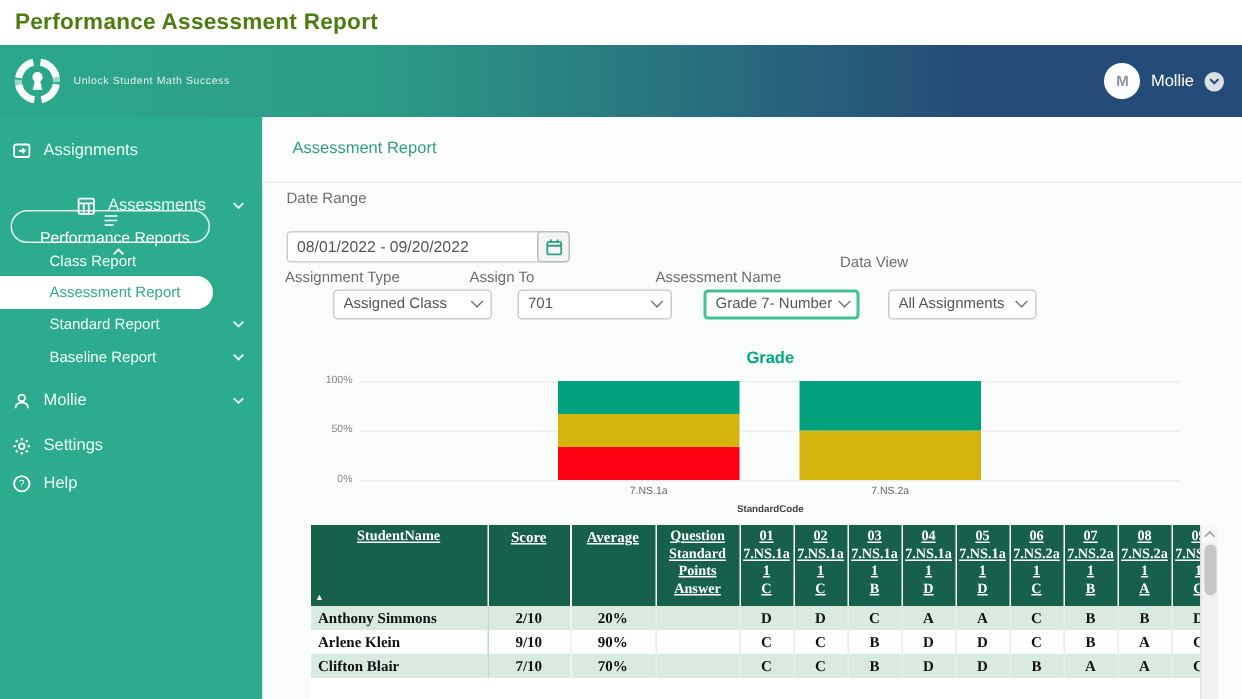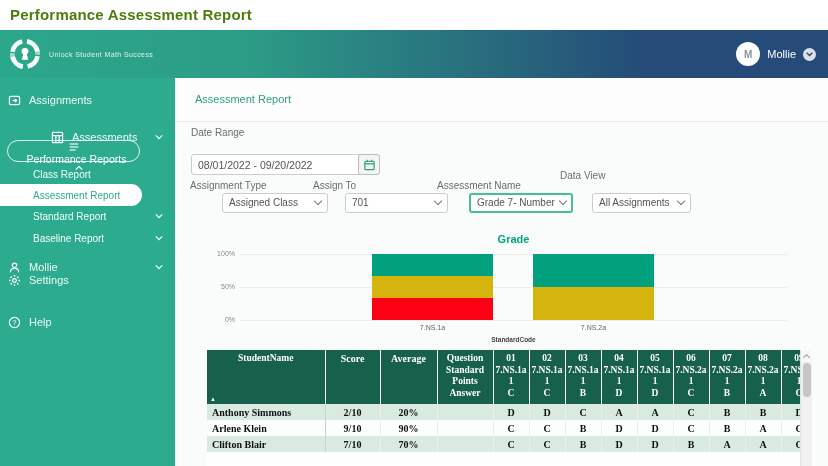--- a/index.html
+++ b/index.html
@@ -66,21 +66,21 @@
   .ytick { position:absolute; width:34px; text-align:right; font-size:7px; color:#888; }
   .bar { position:absolute; width:121px; }
   .bar .seg { position:absolute; left:0; width:100%; }
   .cat { position:absolute; width:121px; text-align:center; font-size:7px; color:#666; top:246px; }
   .xaxis-title { position:absolute; left:65px; top:258px; width:547px; text-align:center; font-size:6.5px; font-weight:700; color:#444; }
 
   
   .tblwrap { position:absolute; left:32px; top:272px; width:605px; height:116px; overflow:hidden; background:#fff; }
   table.rpt { border-collapse:collapse; table-layout:fixed; width:610px; font-family:"Liberation Serif","DejaVu Serif",serif; }
   table.rpt th { background:#17604B; color:#fff; font-weight:700; vertical-align:top; padding-top:3px;
-                 border-right:1px solid rgba(255,255,255,.18); font-size:10px; height:54px; position:relative; }
+                 border-right:1px solid rgba(255,255,255,.18); font-size:10px; height:54px; position:relative;text-decoration:underline; }
   table.rpt th .ln { font-size:9.5px; line-height:11.5px; text-align:center; }
   table.rpt th.c-student .sort { position:absolute; left:3px; bottom:2px; font-size:6px; color:#fff; }
   table.rpt td { height:16px; font-size:10px; font-weight:700; color:#111; border-right:1px solid rgba(150,185,168,.22);
                  white-space:nowrap; overflow:hidden; }
   table.rpt td.c-student { text-align:left; padding-left:5px; border-right:1px solid #bed8cc; }
   table.rpt td.c-mid { text-align:center; }
   table.rpt tr.alt td { background:#d9eae1; }
   table.rpt tr.plain td { background:#fcfdfd; }
   td.ans { text-align:center; }
   .ok { color:#00a17e; } .bad { color:#ef1f2e; }
@@ -195,21 +195,21 @@
             <path d="M2.5 12 C2.5 9.2 4.5 8 7 8 C9.5 8 11.5 9.2 11.5 12" fill="none" stroke="#fff" stroke-width="1.3"></path>
           </svg>
         </span>
         <span>Mollie</span>
         <span class="chev" style="display: inline-flex;">
           <svg width="8" height="6" viewBox="0 0 10 7">
             <polyline points="1,1.5 5,5.5 9,1.5" fill="none" stroke="#e8fdf5" stroke-width="1.6"></polyline>
           </svg>
         </span>
       </div>
-      <div class="si" style="top: 192px;">
+      <div class="si" style="top: 209px;">
         <span class="ic" style="display: inline-flex;">
           <svg width="13" height="13" viewBox="0 0 14 14">
             <circle cx="7" cy="7" r="2" fill="none" stroke="#fff" stroke-width="1.3"></circle>
             <g stroke="#fff" stroke-width="1.6">
               <line x1="7" y1="1" x2="7" y2="2.8"></line>
               <line x1="7" y1="11.2" x2="7" y2="13"></line>
               <line x1="1" y1="7" x2="2.8" y2="7"></line>
               <line x1="11.2" y1="7" x2="13" y2="7"></line>
               <line x1="2.8" y1="2.8" x2="4" y2="4"></line>
               <line x1="10" y1="10" x2="11.2" y2="11.2"></line>

